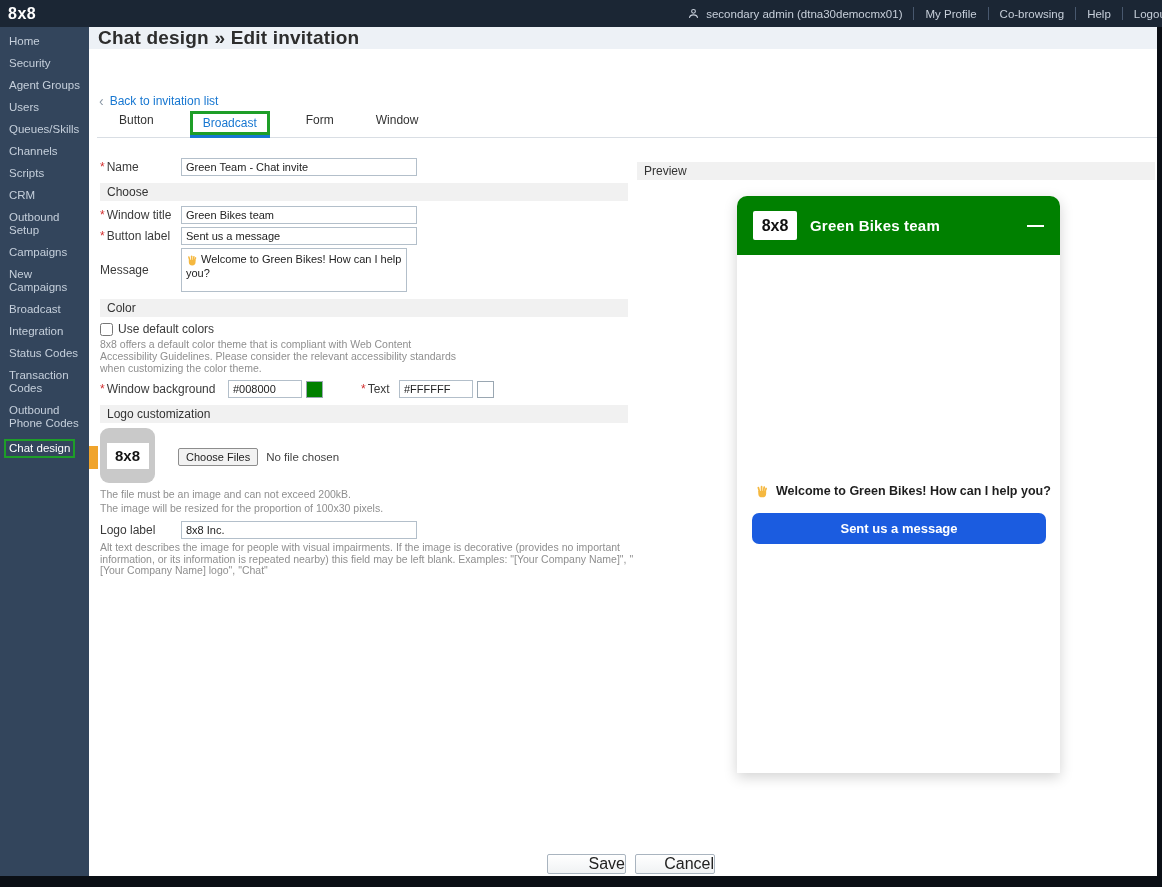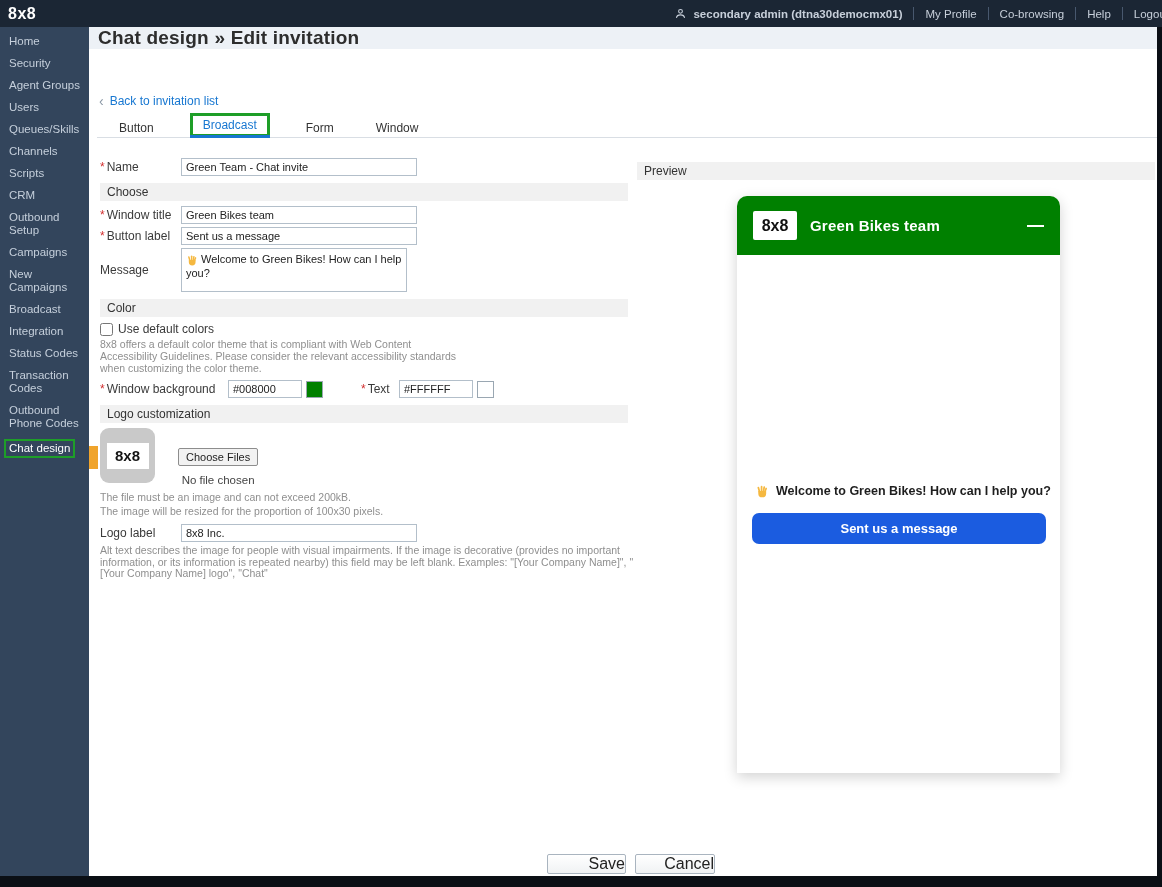--- a/index.html
+++ b/index.html
@@ -4,21 +4,21 @@
 <style>
   html,body{margin:0;padding:0;background:#222;}
   .screen{position:relative;width:1162px;height:887px;background:#0b0f15;overflow:hidden;
           font-family:"Liberation Sans",sans-serif;-webkit-font-smoothing:antialiased;}
   
   .topbar{position:absolute;left:0;top:0;width:100%;height:27px;background:var(--topbar-bg);
           display:flex;align-items:center;overflow:hidden;z-index:10;}
   .brand{margin-left:8px;color:#fff;font-weight:bold;font-size:16px;letter-spacing:.5px;}
   .topmenu{position:absolute;right:-7px;top:0;height:27px;display:flex;align-items:center;
            color:#c7cfda;font-size:11.5px;white-space:nowrap;}
-  .user{display:flex;align-items:center;gap:6px;font-weight:bold;}
+  .user{display:flex;align-items:center;gap:6px;font-weight:normal;}
   .sep{width:1px;height:13px;background:#48586e;margin:0 11px;}
   .top-item{cursor:pointer;}
   
   .sidebar{position:absolute;left:0;top:27px;width:89px;bottom:11px;background:var(--sidebar-bg);
            box-sizing:border-box;padding-top:6px;z-index:5;}
   .side-item{padding:2px 3px 2px 9px;margin-bottom:5px;font-size:11.5px;line-height:13px;
              color:#c5cfdb;cursor:pointer;}
   .side-item.selected{color:#fff;}
   .side-item.selected .side-label{display:inline-block;border:2px solid var(--annotation-green);
              padding:1px 3px;margin-left:-5px;}
@@ -27,21 +27,21 @@
   
   .main{position:absolute;left:89px;top:27px;right:5px;bottom:11px;background:#fff;}
   .page-header{height:22px;background:var(--header-band-bg);display:flex;align-items:center;}
   .page-title{font-size:19px;font-weight:600;color:#2d2d2d;margin-left:9px;letter-spacing:.2px;}
   .back{position:absolute;left:10px;top:67px;display:flex;align-items:center;gap:6px;font-size:12px;}
   .back-chevron{color:#8a97a5;font-size:14px;line-height:12px;}
   .back-link{color:var(--accent-blue);cursor:pointer;}
   
   .tabs{position:absolute;left:8px;top:84px;right:0;height:27px;border-bottom:1px solid #d9dee4;
         display:flex;gap:30px;padding-left:16px;box-sizing:border-box;}
-  .tab{font-size:12px;color:#333;position:relative;display:flex;align-items:flex-end;cursor:pointer;}
+  .tab{font-size:12px;color:#333;position:relative;display:flex;align-items:flex-start;cursor:pointer;}
   .tab-label{padding:2px 6px;}
   .tab.active{color:var(--accent-blue);}
   .tab.active .tab-label{border:3px solid var(--annotation-green);padding:2px 10px;}
   .tab.active::after{content:"";position:absolute;left:0;right:0;bottom:-1px;height:3px;
         background:var(--accent-blue);}
   
   .col-left{position:absolute;left:11px;top:128px;width:528px;}
   .col-right{position:absolute;left:548px;top:128px;width:518px;}
   .frow{display:flex;align-items:center;margin:3px 0;}
   .flabel{width:81px;flex-shrink:0;font-size:12px;color:#3a3a3a;}
@@ -59,21 +59,21 @@
   .color-row{display:flex;align-items:center;margin:6px 0 4px;}
   .flabel.wbg{width:128px;}
   input.hex{width:64px;}
   .swatch{width:15px;height:15px;border:1px solid #9aa7b2;margin-left:4px;cursor:pointer;}
   .flabel.txtc{width:38px;margin-left:38px;}
   .logo-row{display:flex;align-items:flex-start;margin:4px 0 2px;}
   .logo-tile{width:55px;height:55px;background:#c9c9c9;border-radius:9px;display:flex;
         align-items:center;justify-content:center;}
   .logo-inner{width:42px;height:26px;background:#fff;display:flex;align-items:center;
         justify-content:center;font-weight:bold;font-size:15px;color:#131313;}
-  .file-ctl{display:flex;align-items:center;gap:8px;margin:20px 0 0 23px;flex-direction:column;}
+  .file-ctl{display:flex;align-items:center;gap:8px;margin:20px 0 0 23px;}
   .choose-btn{border:1px solid #8d8d8d;background:#f2f2f2;font-size:11px;color:#222;
         padding:2px 7px;border-radius:2px;cursor:pointer;}
   .nofile{font-size:11.5px;color:#444;}
   
   .chat-widget{margin:16px 0 0 100px;width:323px;border-radius:10px 10px 0 0;
         box-shadow:0 4px 14px rgba(0,0,0,.18);}
   .chat-header{height:59px;border-radius:10px 10px 0 0;display:flex;align-items:center;
         padding:0 16px;box-sizing:border-box;}
   .chat-logo{width:44px;height:29px;background:#fff;border-radius:2px;display:flex;flex-shrink:0;
         align-items:center;justify-content:center;font-weight:bold;font-size:16px;color:#111;}

